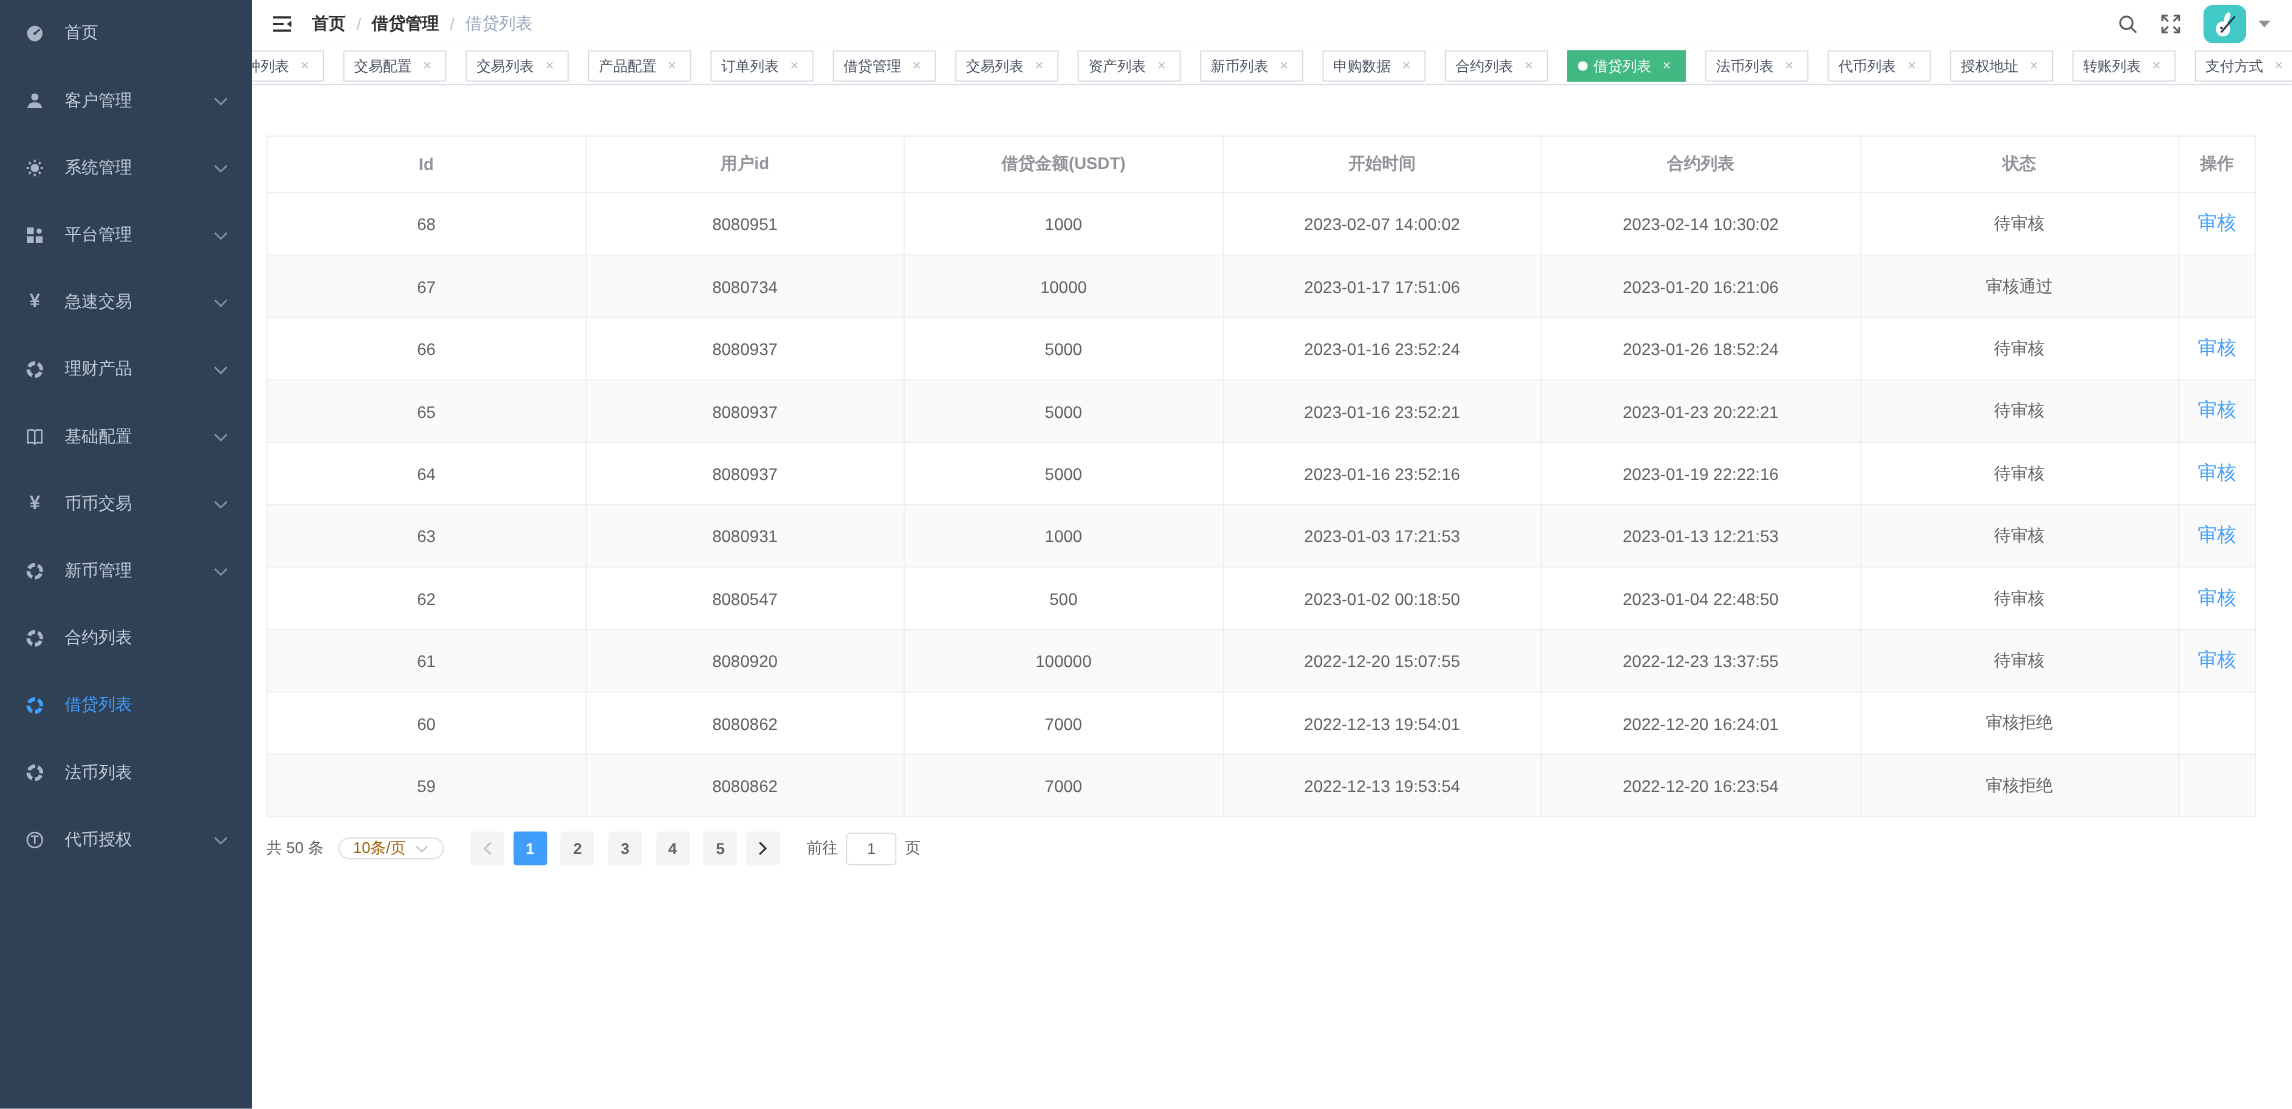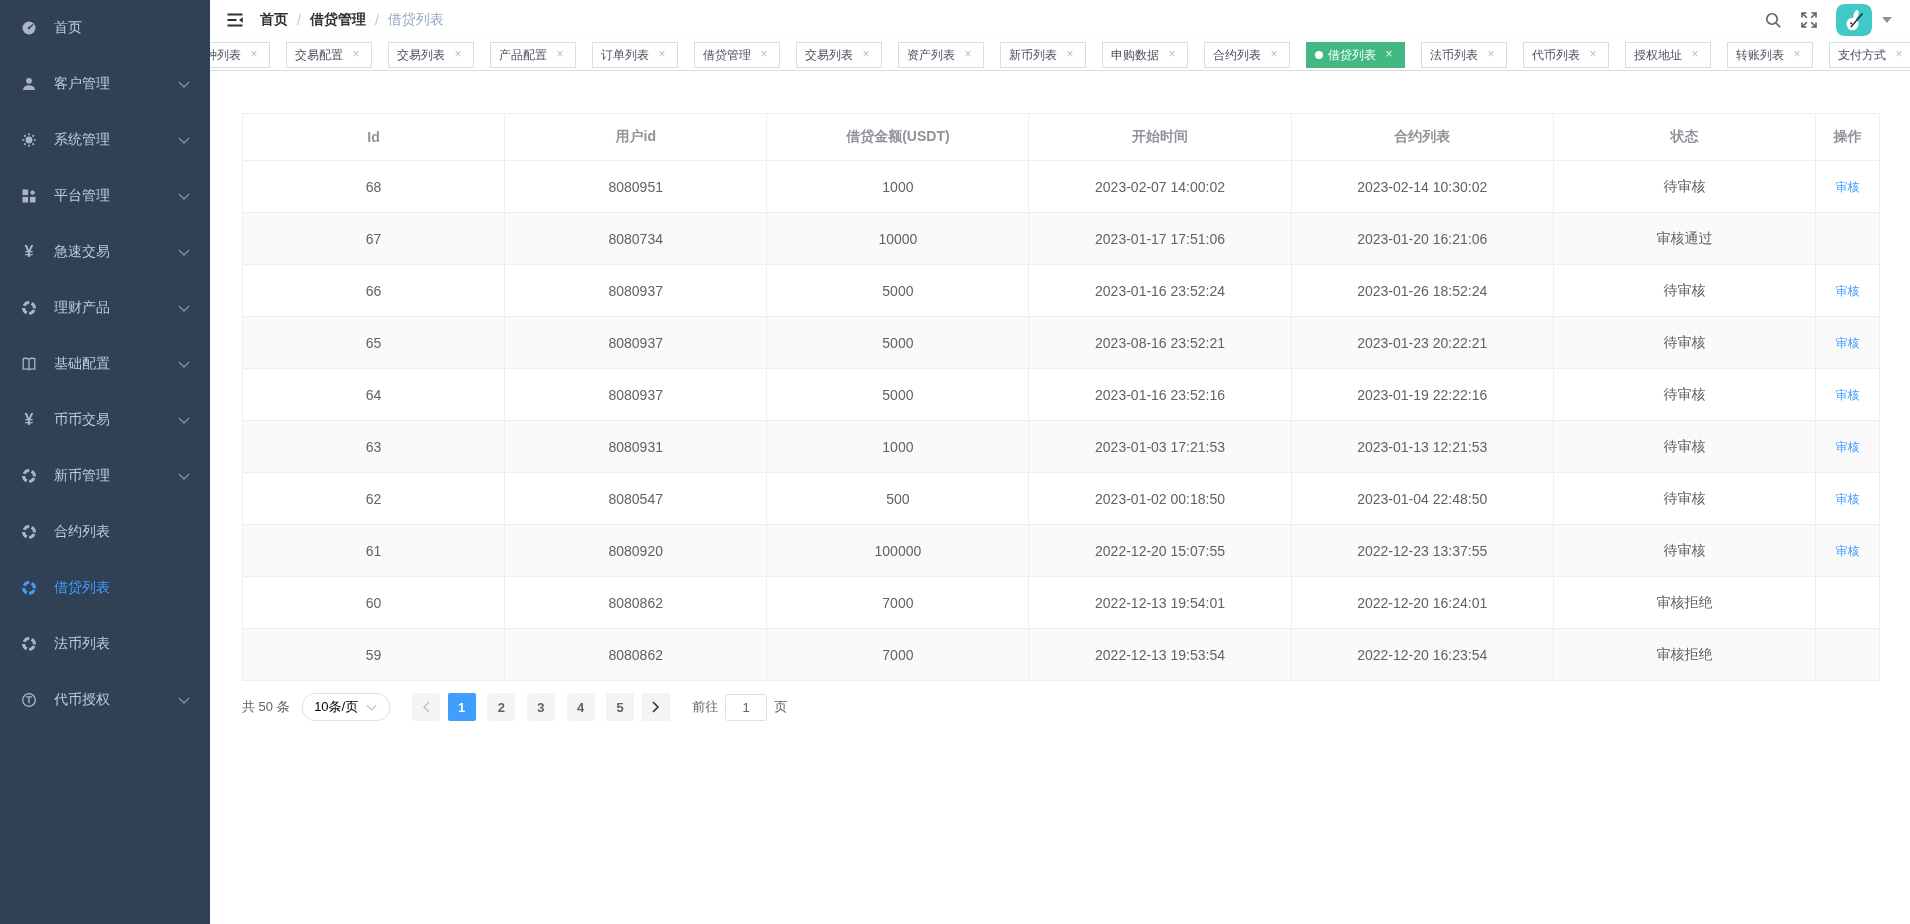--- a/index.html
+++ b/index.html
@@ -39,31 +39,31 @@
   
   .tabbar{height:31px;flex-shrink:0;display:flex;align-items:center;padding:0 6px;background:#fff;border-bottom:1px solid #d8dce5;box-shadow:0 1px 3px 0 rgba(0,0,0,.10);overflow:hidden;white-space:nowrap}
   .tab{display:inline-flex;align-items:center;height:26px;padding:0 8px;border:1px solid #d8dce5;background:#fff;color:#495060;font-size:12px;margin-left:16px;cursor:pointer;flex-shrink:0}
   .tab .dot{display:none;width:8px;height:8px;border-radius:50%;background:#fff;margin-right:5px}
   .tab .close{margin-left:6px;width:14px;height:14px;line-height:13px;text-align:center;border-radius:50%;font-size:12px;color:#b4bccc}
   .tab.active{background:var(--tab-active-green);border-color:var(--tab-active-green);color:#fff}
   .tab.active .dot{display:inline-block}
   .tab.active .close{color:#e8f7f0}
   .tab.clipped{margin-left:-32px}
   
-  .content{flex:1;padding:42px 30px 0 32px;background:#fff;overflow:hidden}
+  .content{flex:1;padding:42px 30px 0 12px;background:#fff;overflow:hidden}
   table{width:100%;border-collapse:collapse;table-layout:fixed}
   th,td{border:1px solid #ebeef5;text-align:center;overflow:hidden;white-space:nowrap}
   th{height:47px;color:#909399;font-weight:700;font-size:14px;background:#fff}
   td{height:52px;color:#606266;font-size:14px;font-weight:400}
   tbody tr:nth-child(even){background:#fafafa}
-  .action-link{color:var(--active-blue);font-size:12px;cursor:pointer;text-decoration:none}
+  .action-link{color:var(--active-blue);font-size:16px;cursor:pointer;text-decoration:none}
   
   .pagination{display:flex;align-items:center;justify-content:flex-start;margin-top:12px;font-size:13px;color:#606266}
   .pg-total{margin-right:12px}
-  .page-size-select{height:28px;min-width:88px;border:1px solid #dcdfe6;border-radius:13px;display:inline-flex;align-items:center;justify-content:center;gap:8px;padding:0 10px;margin-right:18px;color:#000000;cursor:pointer;background:#fff}
+  .page-size-select{height:18px;min-width:88px;border:1px solid #dcdfe6;border-radius:13px;display:inline-flex;align-items:center;justify-content:center;gap:8px;padding:0 10px;margin-right:18px;color:#a16207;cursor:pointer;background:#fff}
   .page-size-select .sel-arrow{color:#c0c4cc;display:inline-flex}
   .page-btn,.nav-btn{min-width:28px;height:28px;border:none;background:#f4f4f5;color:#606266;border-radius:2px;margin:0 4px;font-size:13px;font-weight:600;cursor:pointer;display:inline-flex;align-items:center;justify-content:center;font-family:inherit}
   .page-btn.active{background:var(--active-blue);color:#fff}
   .nav-btn.prev{color:#c0c4cc}
   .nav-btn.next{color:#303133}
   .goto{display:inline-flex;align-items:center;gap:7px;margin-left:18px}
   .goto input{width:42px;height:27px;border:1px solid #dcdfe6;border-radius:3px;text-align:center;font-size:13px;color:#606266;font-family:inherit;outline:none}
 </style>
 </head>
 <body>
@@ -473,21 +473,21 @@
             <td>待审核</td>
             <td>
               <a class="action-link">审核</a>
             </td>
           </tr>
 
           <tr class="table-row">
             <td>65</td>
             <td>8080937</td>
             <td>5000</td>
-            <td>2023-08-16 23:52:21</td>
+            <td>2023-01-16 23:52:21</td>
             <td>2023-01-23 20:22:21</td>
             <td>待审核</td>
             <td>
               <a class="action-link">审核</a>
             </td>
           </tr>
 
           <tr class="table-row">
             <td>64</td>
             <td>8080937</td>

